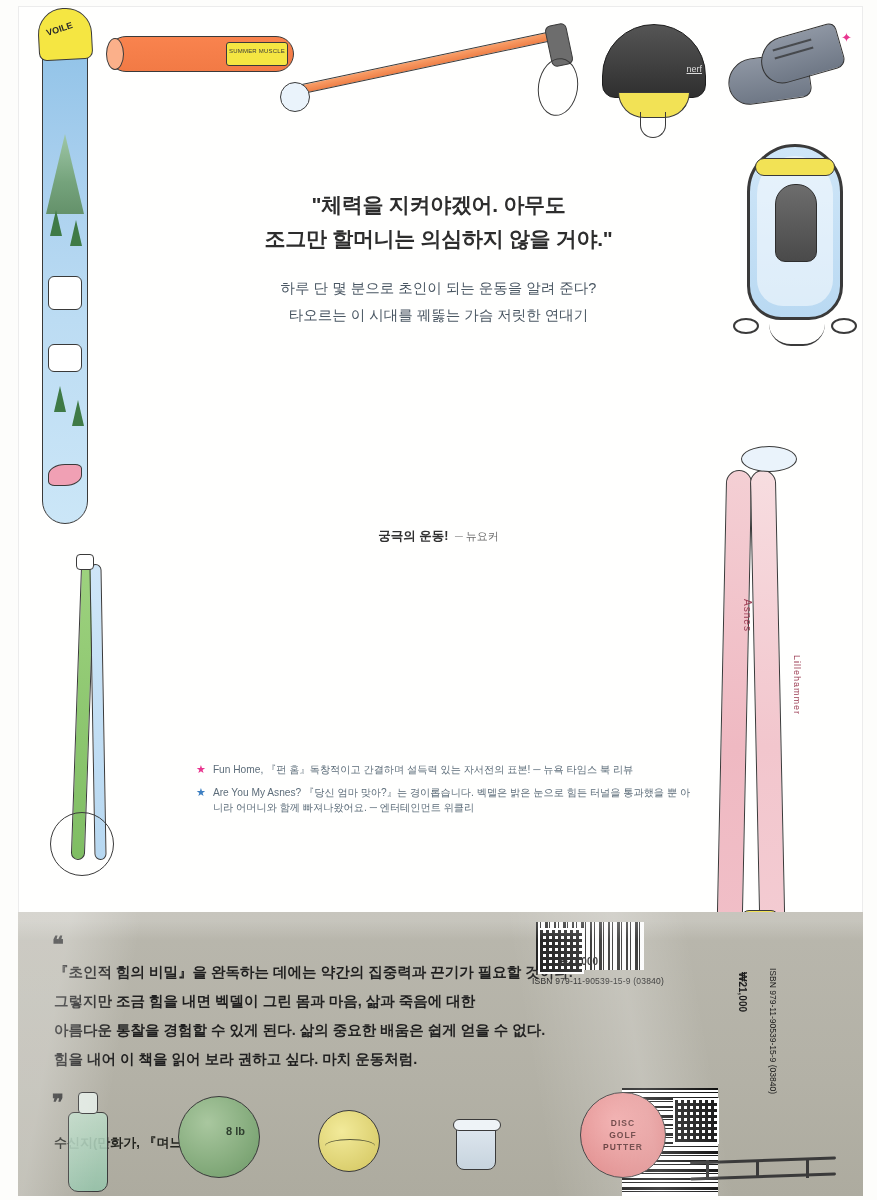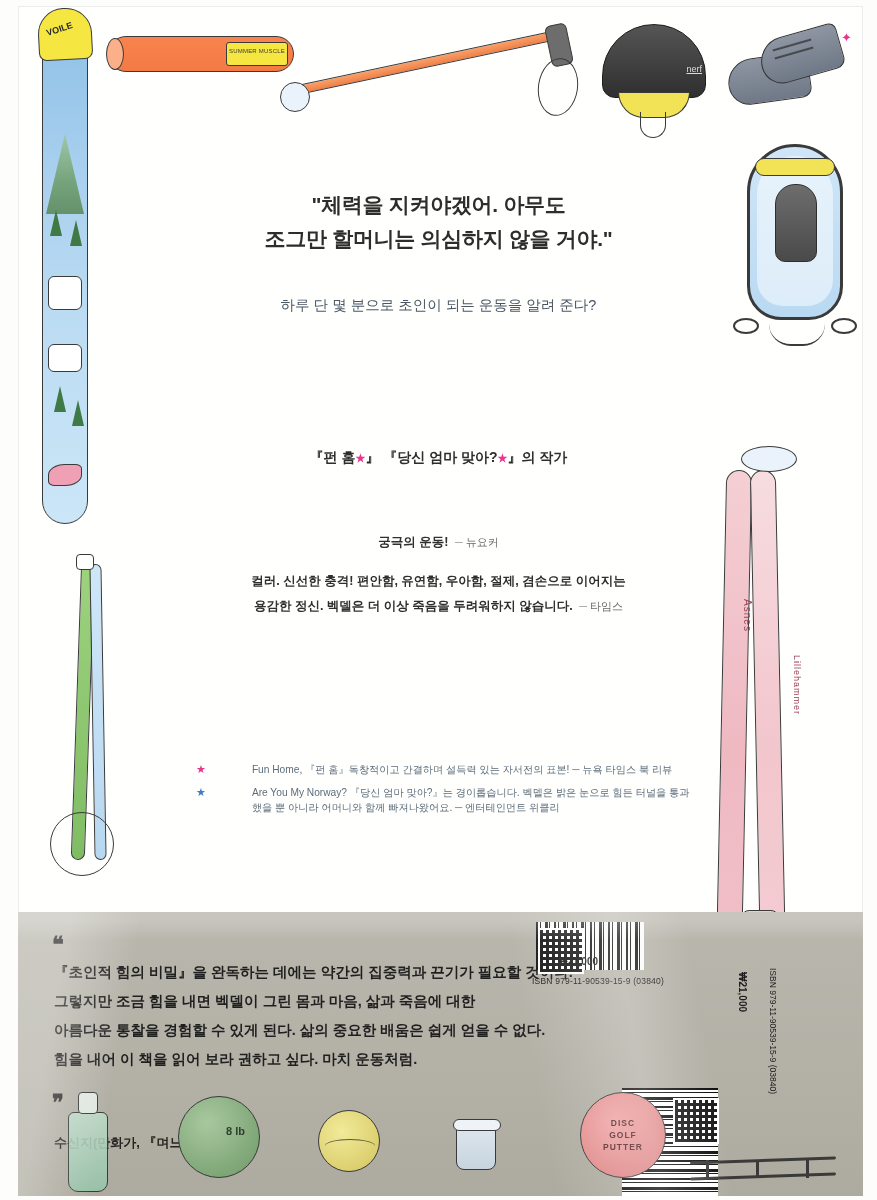--- a/index.html
+++ b/index.html
@@ -223,44 +223,44 @@
   
   .headline {
     position:absolute; left:0; right:0; top:188px;
     text-align:center;
     color:#2d2d2d; font-weight:700;
     font-size:21px; line-height:34px; letter-spacing:-.3px;
   }
   .subhead {
     position:absolute; left:0; right:0; top:275px;
     text-align:center; color:#4a5763;
-    font-size:14.5px; line-height:27px;margin-top:17px;
+    font-size:14.5px; line-height:27px;
   }
   .author-block {
     position:absolute; left:0; right:0; top:444px;
     text-align:center; color:#2d2d2d;
     font-size:14px; line-height:26px; font-weight:700;
   }
   .author-block .star { color:#e8368f; font-size:11px; }
   .quotes {
     position:absolute; left:0; right:0; top:530px;
     text-align:center; color:#2f2f2f;
   }
-  .quotes .q { font-size:12.5px; line-height:25px; margin-bottom:14px; font-weight:700; }
+  .quotes .q { font-size:12.5px; line-height:13px; margin-bottom:14px; font-weight:700; }
   .quotes .q .src { font-weight:400; color:#6a6a6a; font-size:11px; }
   .quotes .q .dash { color:#9a9a9a; }
 
   .blurbs {
     position:absolute; left:196px; top:762px; width:500px;
     color:#5d6d7a; font-size:10.2px; line-height:15.5px;
   }
   .blurbs .row { display:flex; gap:7px; margin-bottom:7px; }
   .blurbs .bstar { color:#e8368f; font-size:11px; line-height:14px; }
   .blurbs .bstar.blue { color:#3d7fc1; }
-  .blurbs .btxt { flex:1;margin-left:39px; }
+  .blurbs .btxt { flex:1; }
 
   
   #backcover {
     position:absolute; left:18px; right:14px; top:912px; bottom:4px;
     background: linear-gradient(#b9b7ad, #b3b1a6 60%, #adab9f);
     overflow:hidden;
   }
   #backcover .wrapgloss {
     position:absolute; inset:0;
     background:
@@ -434,48 +434,41 @@
     <div class="tip"></div>
   </div>
 
   <div class="headline">
     <div>"체력을 지켜야겠어. 아무도</div>
     <div>조그만 할머니는 의심하지 않을 거야."</div>
   </div>
 
   <div class="subhead">
     <div>하루 단 몇 분으로 초인이 되는 운동을 알려 준다?</div>
+    <div>타오르는 이 시대를 꿰뚫는 가슴 저릿한 연대기</div>
   </div>
 
   <div class="author-block">
-    <div>
-      <span>『펀 홈</span><span class="star">★</span><span>』 『당신 엄마 맞아?</span><span class="star">★</span><span>』의 작가</span>
-    </div>
   </div>
 
   <div class="quotes">
     <div class="q">
       <span>궁극의 운동!</span>
       <span class="src"><span class="dash">&nbsp;─&nbsp;</span><span>뉴요커</span></span>
     </div>
-    <div class="q">
-      <span style="white-space:pre-line">컬러. 신선한 충격! 편안함, 유연함, 우아함, 절제, 겸손으로 이어지는
-용감한 정신. 벡델은 더 이상 죽음을 두려워하지 않습니다.</span>
-      <span class="src"><span class="dash">&nbsp;─&nbsp;</span><span>타임스</span></span>
-    </div>
   </div>
 
   <div class="blurbs">
     <div class="row">
       <span class="bstar">★</span>
       <span class="btxt"><span>Fun Home,</span> <span>『펀 홈』</span><span>독창적이고 간결하며 설득력 있는 자서전의 표본! ─ 뉴욕 타임스 북 리뷰</span></span>
     </div>
     <div class="row">
       <span class="bstar blue">★</span>
-      <span class="btxt"><span>Are You My Norway?</span> <span>『당신 엄마 맞아?』</span><span>는 경이롭습니다. 벡델은 밝은 눈으로 힘든 터널을 통과했을 뿐 아니라 어머니와 함께 빠져나왔어요. ─ 엔터테인먼트 위클리</span></span>
+      <span class="btxt"><span>Are You My Asnes?</span> <span>『당신 엄마 맞아?』</span><span>는 경이롭습니다. 벡델은 밝은 눈으로 힘든 터널을 통과했을 뿐 아니라 어머니와 함께 빠져나왔어요. ─ 엔터테인먼트 위클리</span></span>
     </div>
   </div>
 
   <div id="backcover">
     <div class="qmark-open">❝</div>
     <div class="back-quote">
       <div>『초인적 힘의 비밀』을 완독하는 데에는 약간의 집중력과 끈기가 필요할 것이다.</div>
       <div>그렇지만 조금 힘을 내면 벡델이 그린 몸과 마음, 삶과 죽음에 대한</div>
       <div>아름다운 통찰을 경험할 수 있게 된다. 삶의 중요한 배움은 쉽게 얻을 수 없다.</div>
       <div>힘을 내어 이 책을 읽어 보라 권하고 싶다. 마치 운동처럼.</div>

